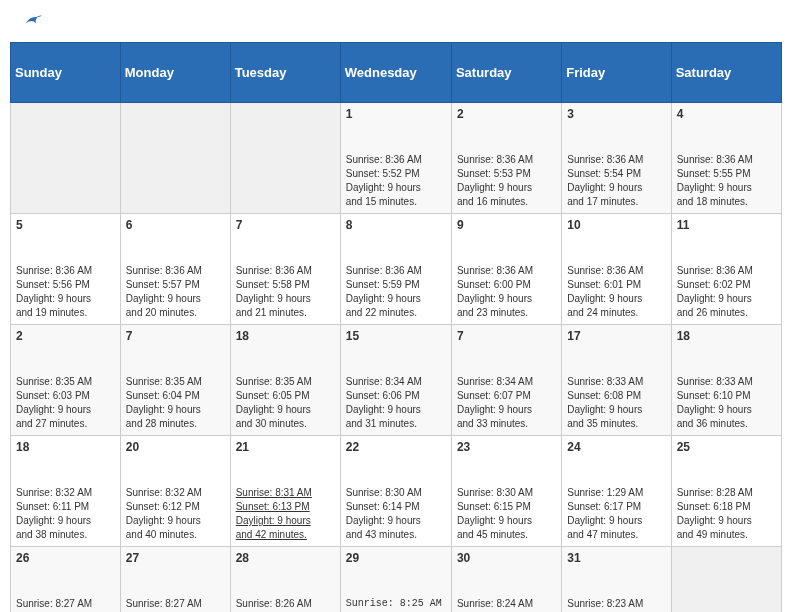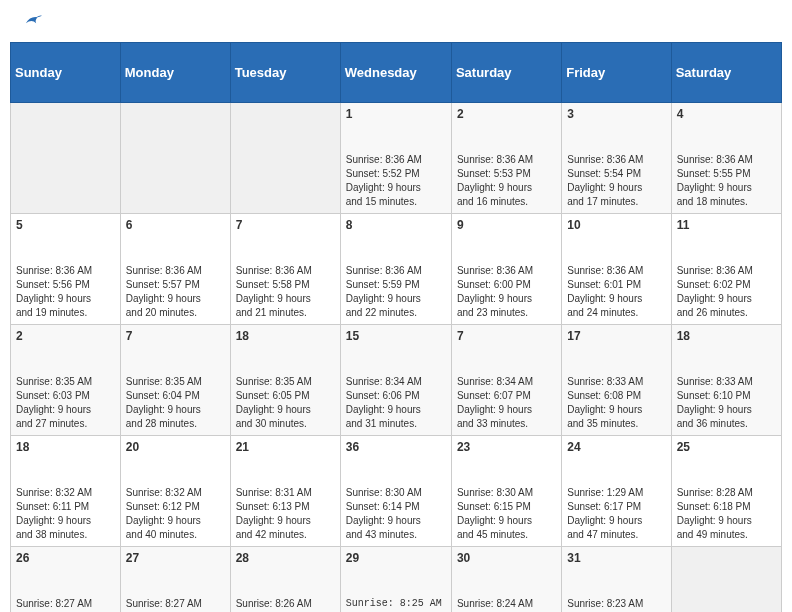--- a/index.html
+++ b/index.html
@@ -270,27 +270,27 @@
         </td>
         <td>
           <div class="day-number">20</div>
           <div class="day-info" style="white-space: pre-line;">Sunrise: 8:32 AM
 Sunset: 6:12 PM
 Daylight: 9 hours
 and 40 minutes.</div>
         </td>
         <td>
           <div class="day-number">21</div>
-          <div class="day-info" style="white-space: pre-line;">Sunrise: 8:31 AM
+          <div class="day-info" style="white-space: pre-line; text-decoration: underline;">Sunrise: 8:31 AM
 Sunset: 6:13 PM
 Daylight: 9 hours
 and 42 minutes.</div>
         </td>
         <td>
-          <div class="day-number">36</div>
+          <div class="day-number">22</div>
           <div class="day-info" style="white-space: pre-line;">Sunrise: 8:30 AM
 Sunset: 6:14 PM
 Daylight: 9 hours
 and 43 minutes.</div>
         </td>
         <td>
           <div class="day-number">23</div>
           <div class="day-info" style="white-space: pre-line;">Sunrise: 8:30 AM
 Sunset: 6:15 PM
 Daylight: 9 hours

